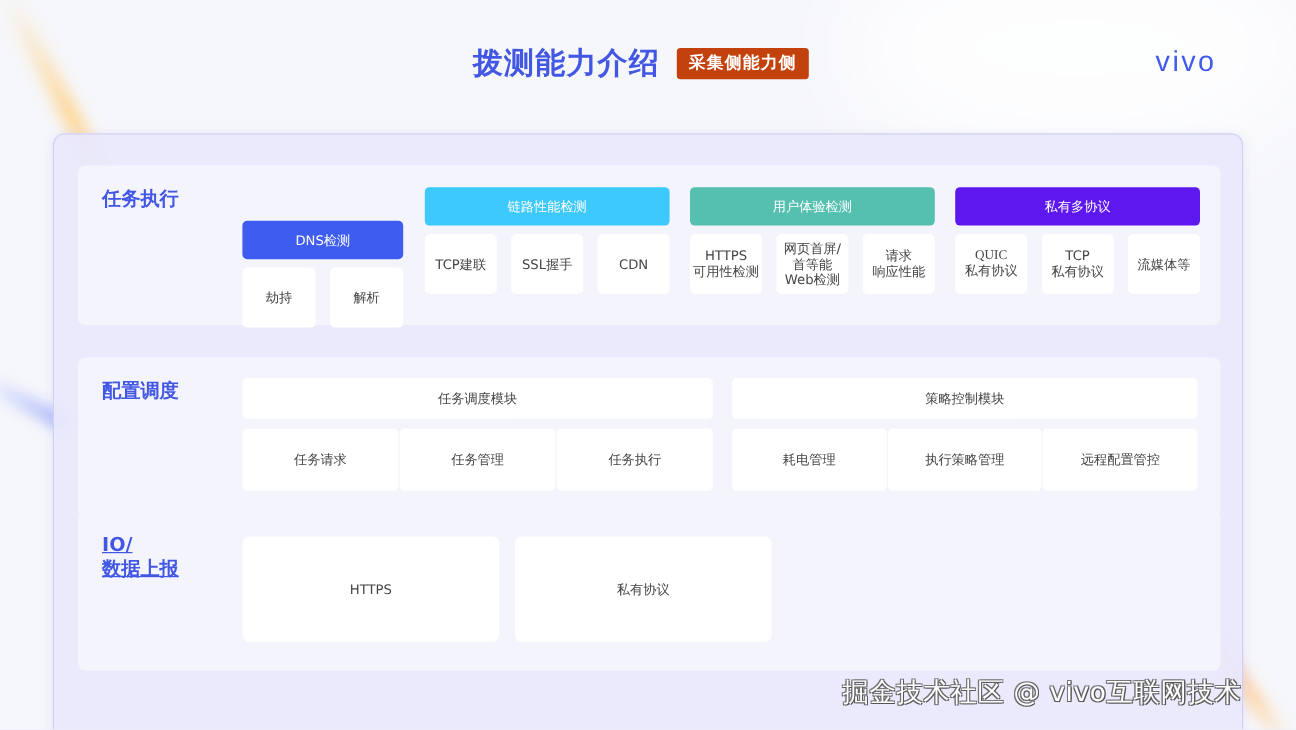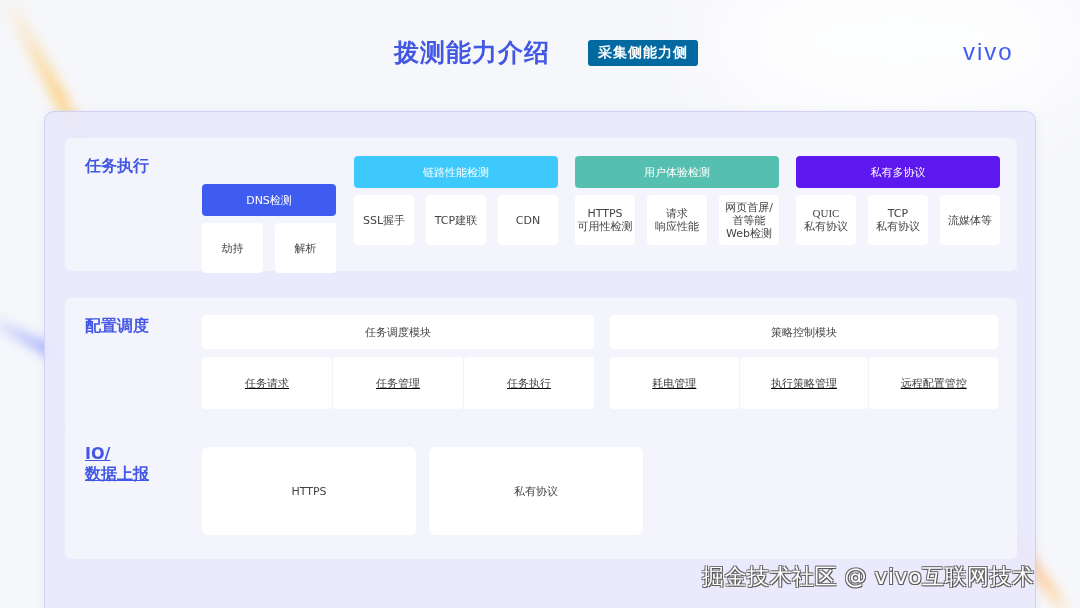--- a/index.html
+++ b/index.html
@@ -28,22 +28,22 @@
   }
   .glow { position: absolute; border-radius: 50%; filter: blur(40px); }
   .glow-a { left: 700px; top: -60px; width: 400px; height: 200px; background: rgba(255,255,255,0.8); }
 
   .header { position: absolute; left: 0; top: 0; width: 1080px; height: 100px; }
   .title-wrap { position: absolute; left: 394px; top: 36px; display: flex; align-items: center; gap: 14px; }
   .title {
     font-size: 25px; font-weight: bold; color: #4257e3; letter-spacing: 1px;
   }
   .subtitle-badge {
-    background: #0369a1; color: #ffffff; font-size: 14px; font-weight: bold;
-    padding: 4px 10px; border-radius: 3px; letter-spacing: 1px; margin-left: 24px;
+    background: #c2410c; color: #ffffff; font-size: 14px; font-weight: bold;
+    padding: 4px 10px; border-radius: 3px; letter-spacing: 1px;
   }
   .logo {
     position: absolute; left: 963px; top: 38px; font-size: 24px; color: #415bf0;
     font-family: "Liberation Sans", "DejaVu Sans", sans-serif; letter-spacing: 2px; font-weight: normal;
   }
 
   .panel {
     position: absolute; left: 44px; top: 111px; width: 992px; height: 554px;
     background: rgba(232,232,252,0.92); border-radius: 10px;
     border: 1px solid rgba(205,205,245,0.9);
@@ -72,21 +72,21 @@
     display: flex; align-items: center; justify-content: center; text-align: center;
     font-size: 11px; color: #444; line-height: 13px; padding: 0 2px;
   }
 
   .mod { position: absolute; top: 17px; text-align: right; }
   .mod-head {
     height: 34px; background: #ffffff; border-radius: 4px;
     display: flex; align-items: center; justify-content: center;
     font-size: 11px; color: #444;
   }
-  .mod-items { display: flex; gap: 1px; margin-top: 8px; text-decoration: underline; }
+  .mod-items { display: flex; gap: 1px; margin-top: 8px; }
   .mod-item {
     flex: 1; height: 52px; background: #ffffff; border-radius: 4px;
     display: flex; align-items: center; justify-content: center; font-size: 11px; color: #444;
   }
 
   .io-box {
     position: absolute; top: 21px; height: 88px; background: #ffffff; border-radius: 6px;
     display: flex; align-items: center; justify-content: center; font-size: 11px; color: #444;
   }
 
@@ -123,36 +123,36 @@
       <div class="group-head" style="background:#3f5cf0;margin-top:28px;">DNS检测</div>
       <div class="group-items">
         <div class="item">劫持</div>
         <div class="item">解析</div>
       </div>
     </div>
 
     <div class="group" style="left:289px;">
       <div class="group-head" style="background:#3ec9fc;">链路性能检测</div>
       <div class="group-items">
+        <div class="item">TCP建联</div>
         <div class="item">SSL握手</div>
-        <div class="item">TCP建联</div>
         <div class="item">CDN</div>
       </div>
     </div>
 
     <div class="group" style="left:510px;">
       <div class="group-head" style="background:#55bfb0;">用户体验检测</div>
       <div class="group-items">
         <div class="item" style="white-space:pre-line;">HTTPS
 可用性检测</div>
-        <div class="item" style="white-space:pre-line;">请求
-响应性能</div>
         <div class="item" style="white-space:pre-line;">网页首屏/
 首等能
 Web检测</div>
+        <div class="item" style="white-space:pre-line;">请求
+响应性能</div>
       </div>
     </div>
 
     <div class="group" style="left:731px;">
       <div class="group-head" style="background:#5d18f0;">私有多协议</div>
       <div class="group-items">
         <div class="item" style="white-space:pre-line;font-family:Liberation Serif, serif;">QUIC
 私有协议</div>
         <div class="item" style="white-space:pre-line;">TCP
 私有协议</div>

